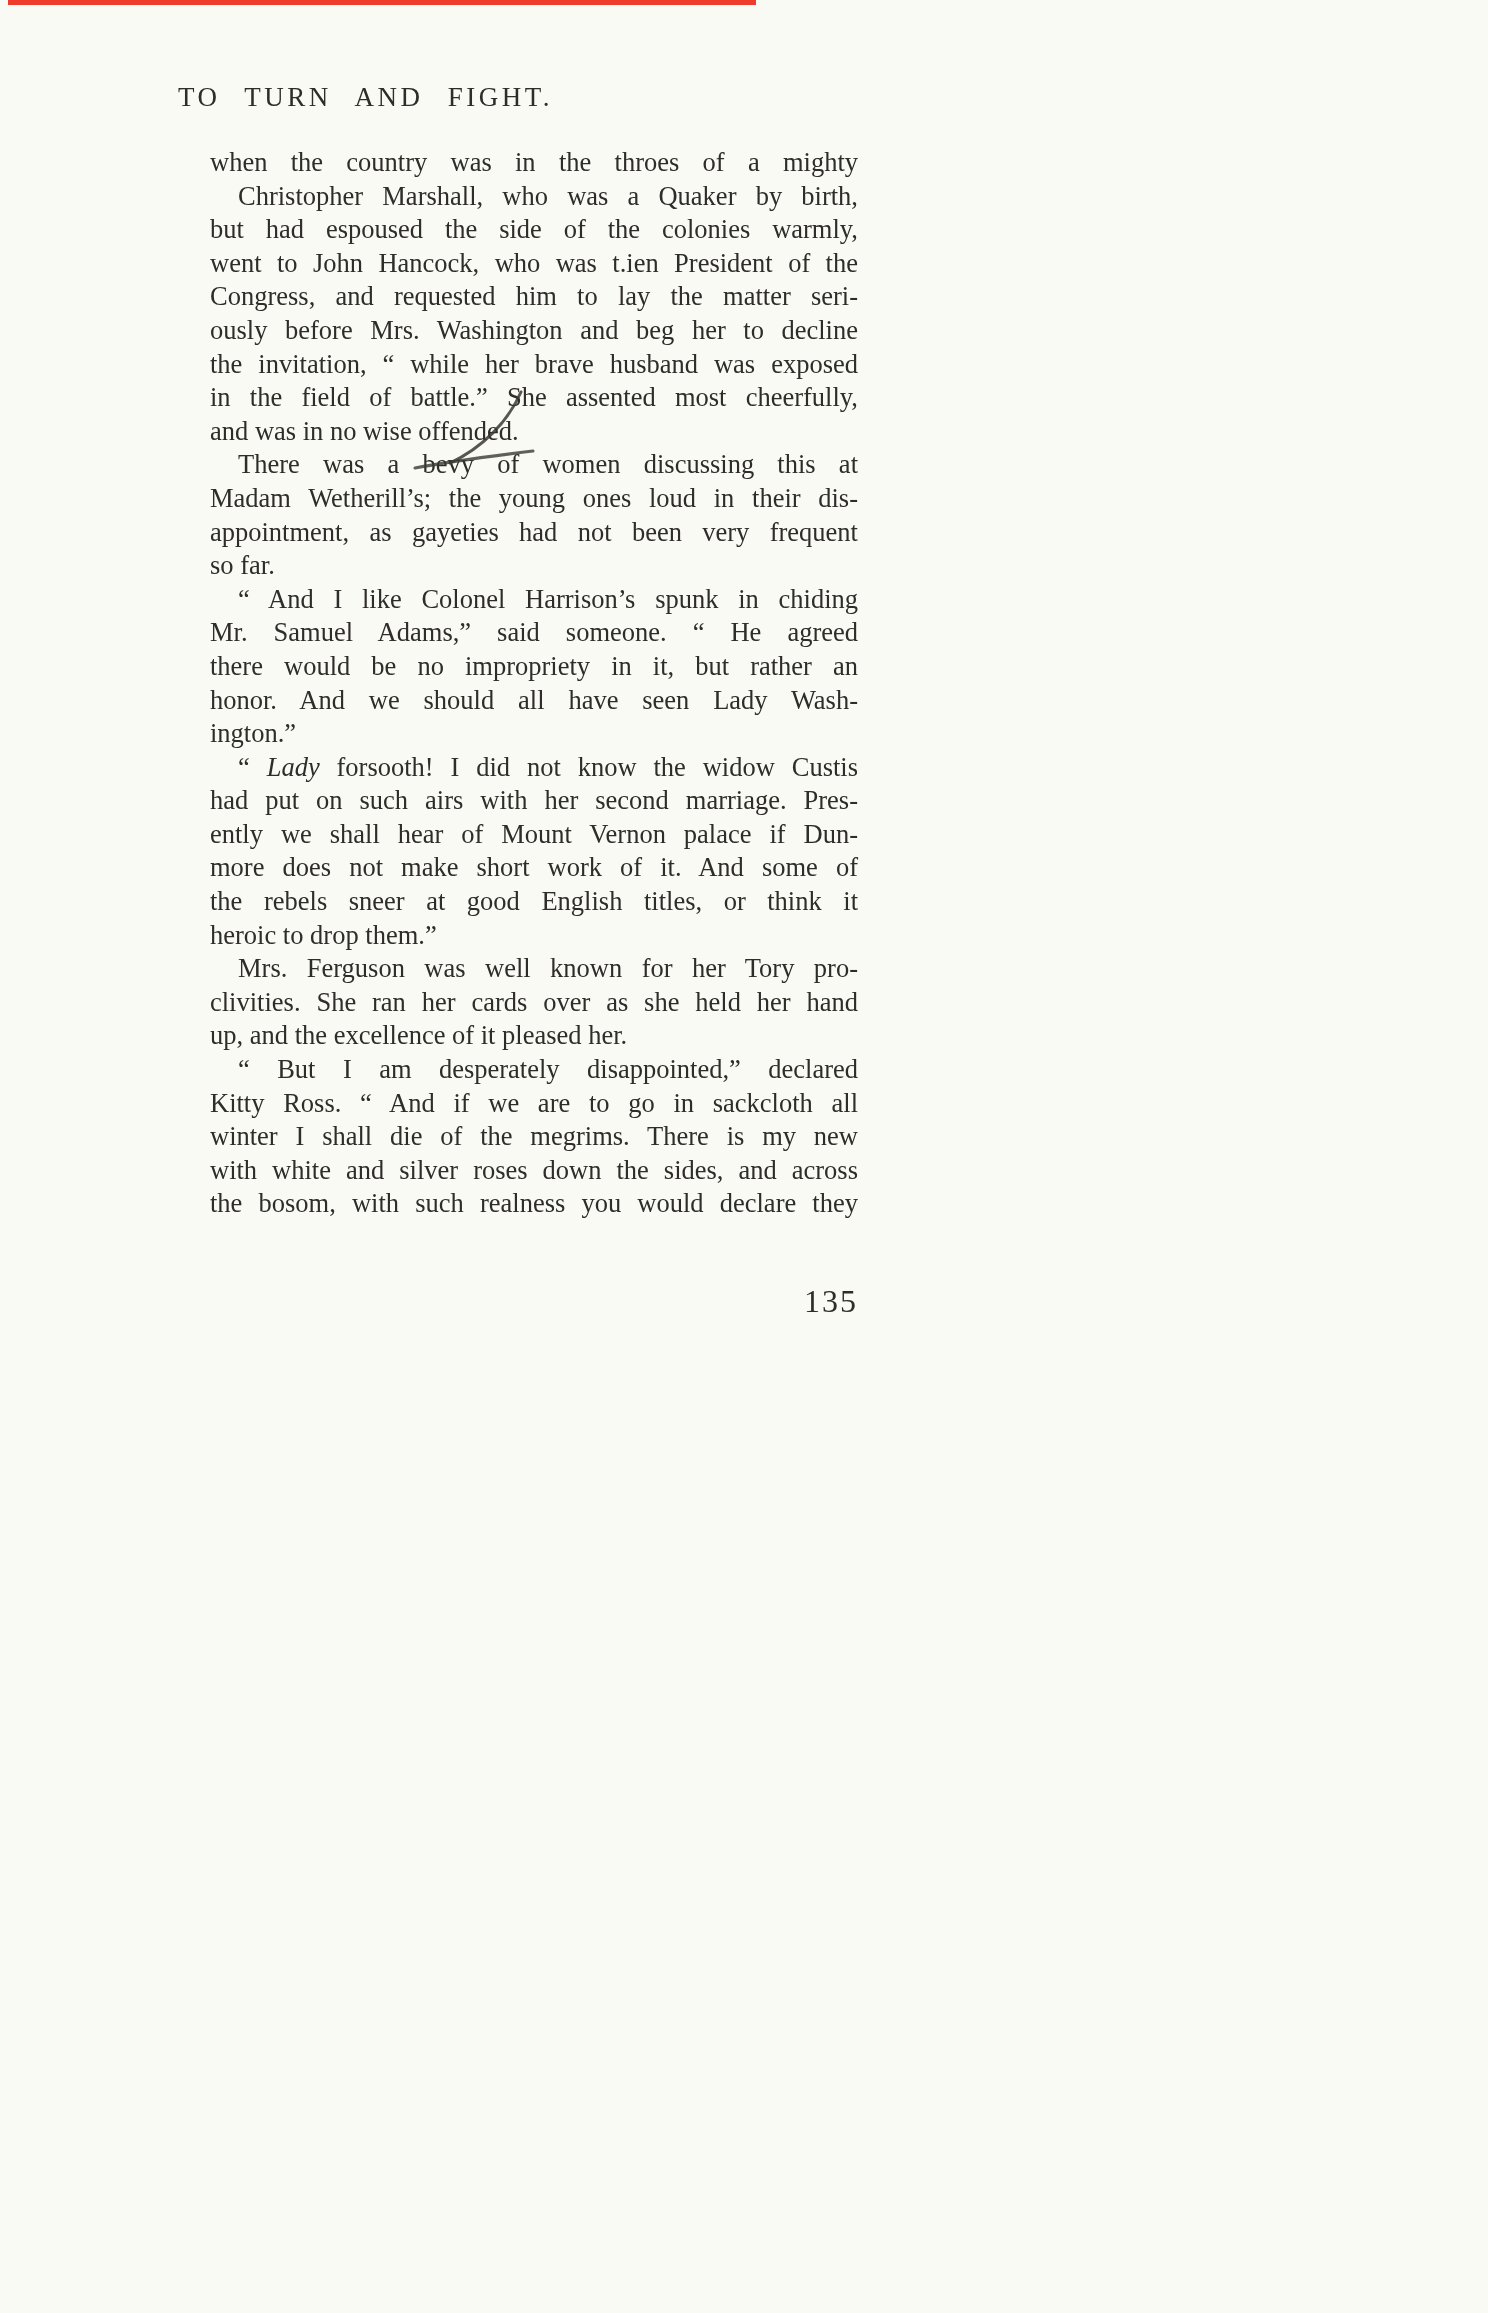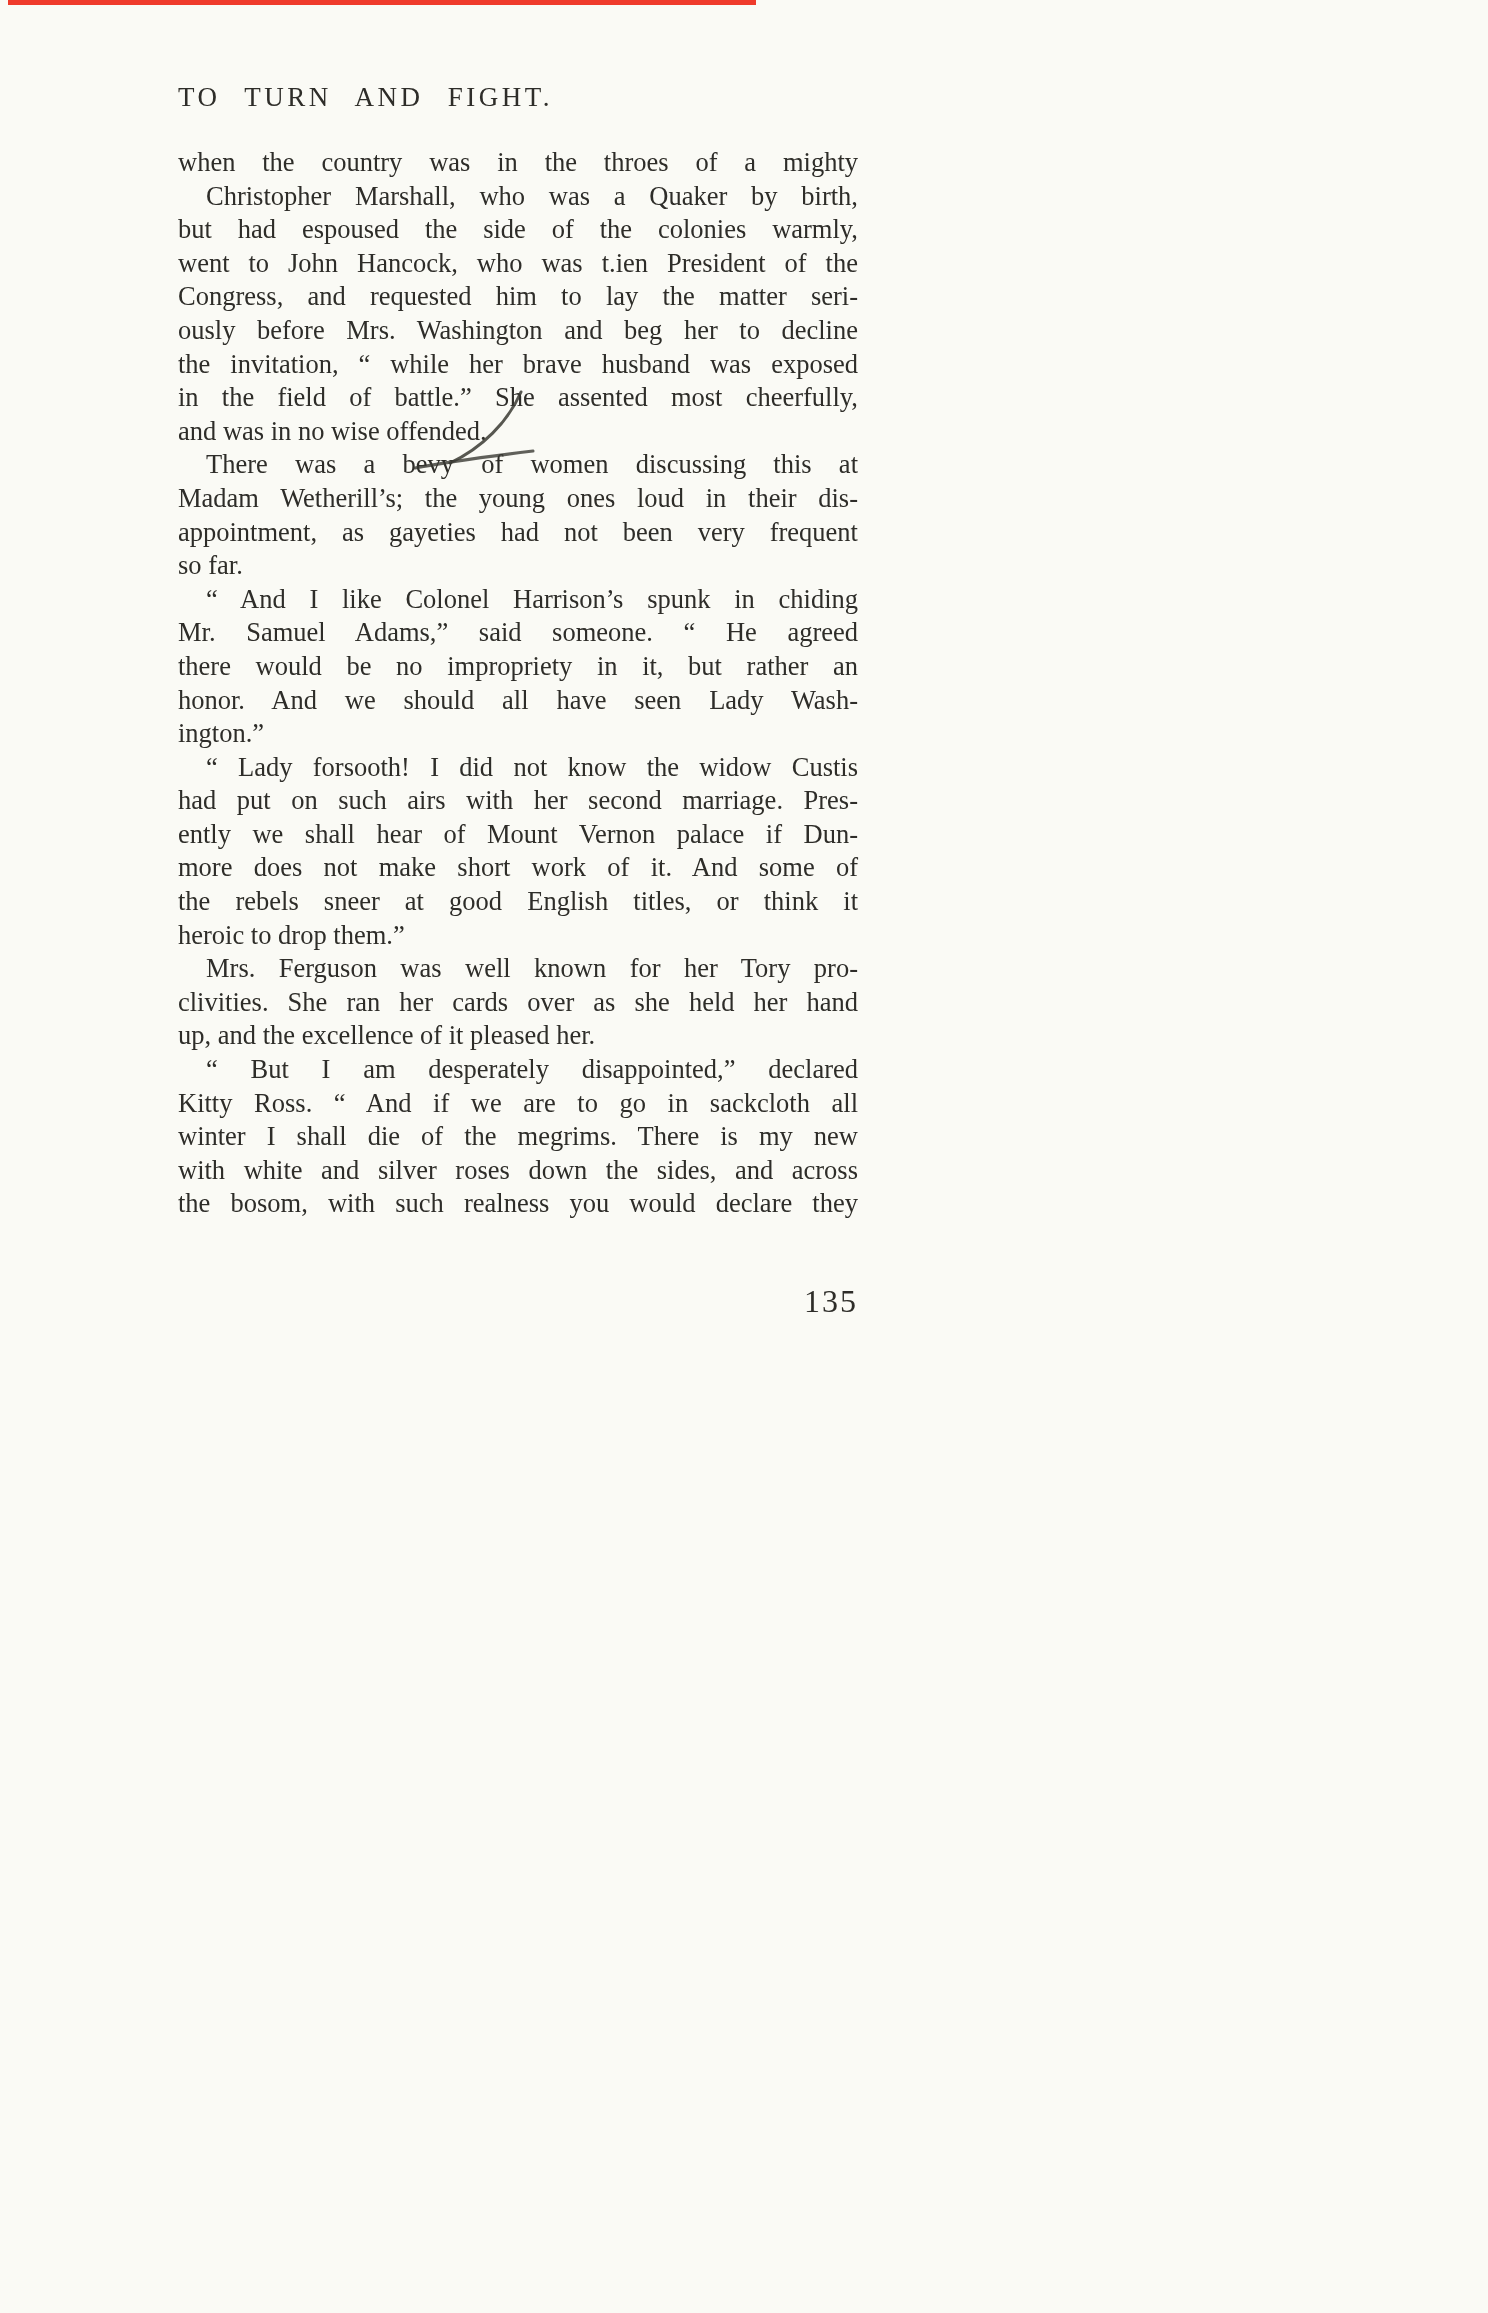--- a/index.html
+++ b/index.html
@@ -41,24 +41,25 @@
     top: 146px;
     left: 178px;
     width: 680px;
     font-size: 26.5px;
     line-height: 33.6px;
   }
   .line {
     text-align: justify;
     text-align-last: left;
     min-height: 33.6px;
+    margin-left: 32px;
   }
   .line.just { text-align-last: justify; }
   .line.indent { text-indent: 28px; }
-  .italic { }
+  .italic { font-style: italic; }
   .page-number {
     position: absolute;
     top: 1283px;
     left: 178px;
     width: 680px;
     text-align: right;
     font-size: 32px;
     letter-spacing: 2px;
   }
   .ink-mark {

